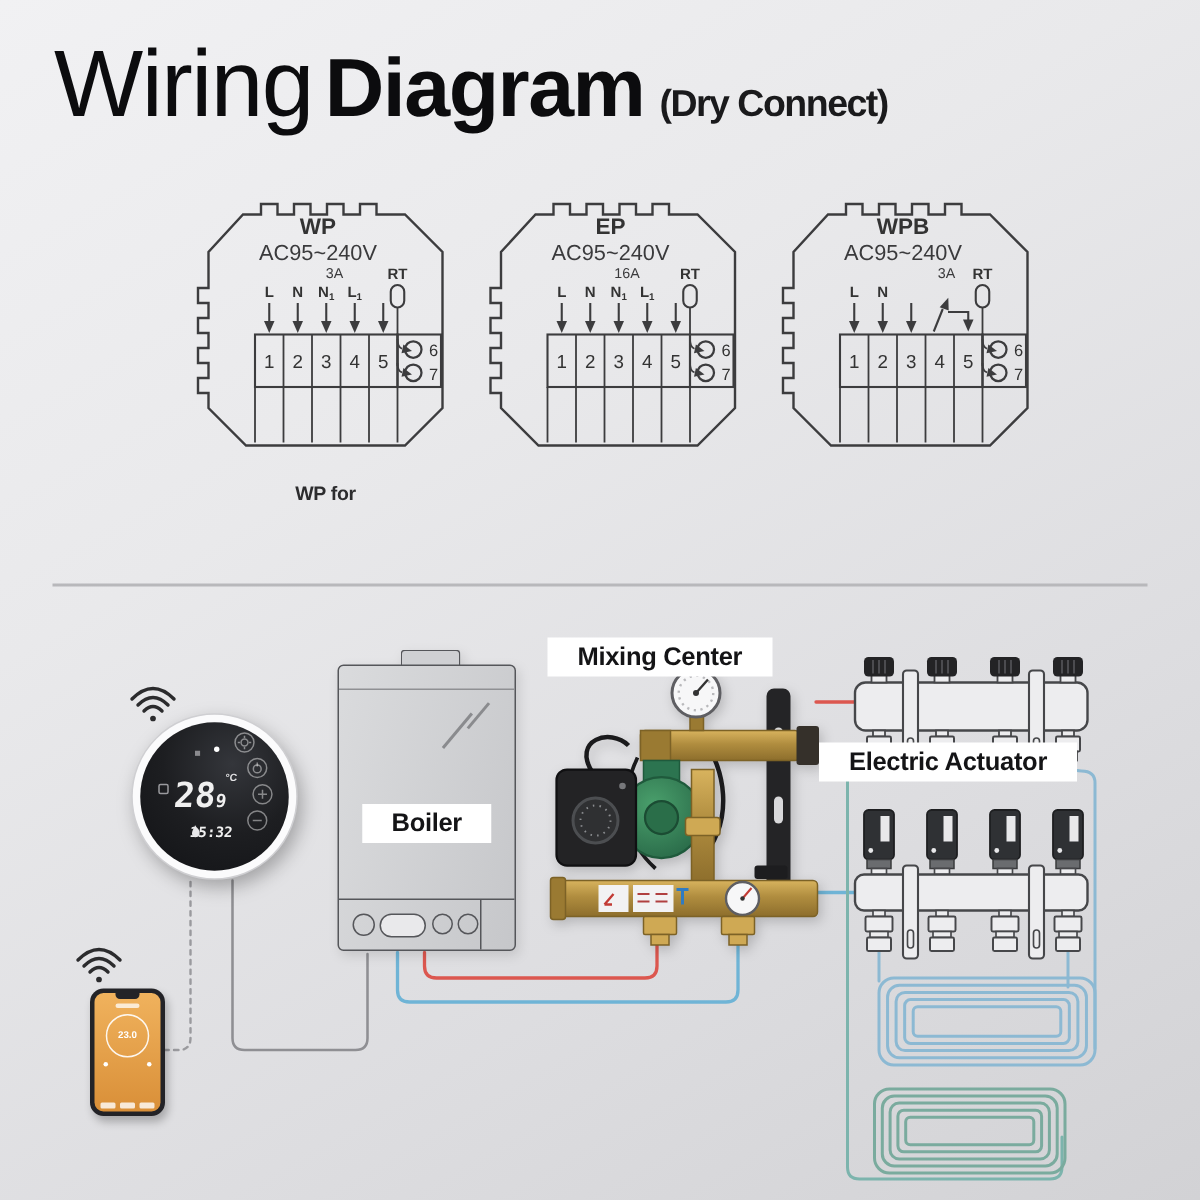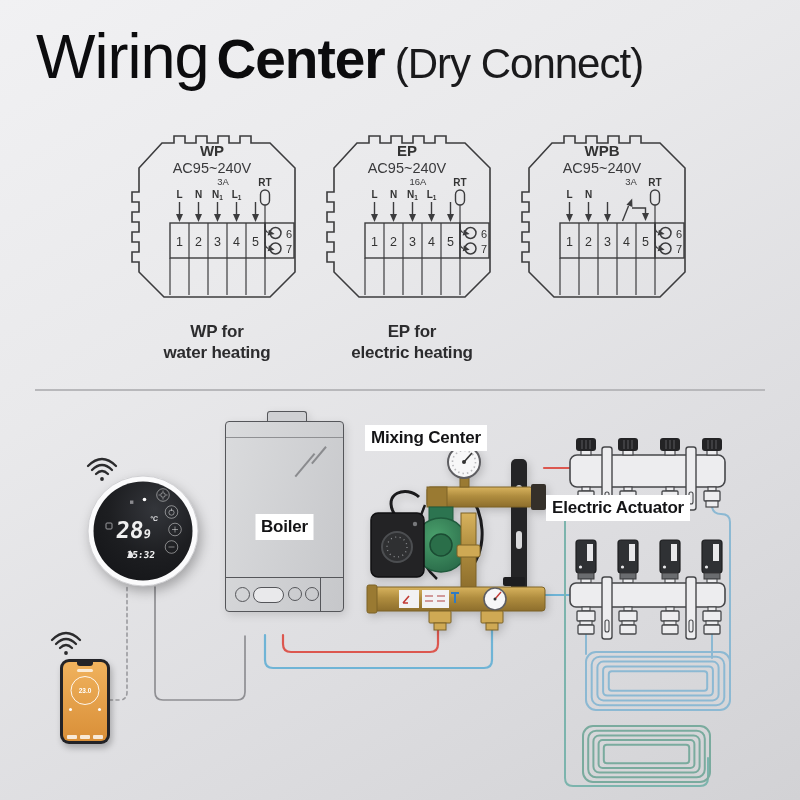--- a/index.html
+++ b/index.html
@@ -3,32 +3,32 @@
 <meta charset="utf-8">
 <style>
   html,body{margin:0;padding:0;}
   .stage{position:relative;width:800px;height:800px;overflow:hidden;
     background:linear-gradient(150deg,#f1f1f3 0%,#e9e9eb 35%,#dddde0 70%,#d2d2d5 100%);
     font-family:"Liberation Sans",sans-serif;}
   
   .title{position:absolute;left:36px;top:20px;white-space:nowrap;color:#0c0c0e;}
   .title .light{font-size:63px;font-weight:400;letter-spacing:-1px;}
   .title .bold{font-size:55px;font-weight:800;letter-spacing:-1px;margin-left:8px;}
-  .title .suffix{font-size:42px;font-weight:400;letter-spacing:-1px;margin-left:10px;color:#1a1a1c;}
+  .title .suffix{font-size:25px;font-weight:700;letter-spacing:-1px;margin-left:10px;color:#1a1a1c;}
   
   .wcard{position:absolute;width:180px;height:180px;}
   .caption{position:absolute;width:186px;text-align:center;font-weight:700;
-    font-size:17px;line-height:1.25;color:#2c2c2e;letter-spacing:-0.2px;}
+    font-size:13px;line-height:1.25;color:#2c2c2e;letter-spacing:-0.2px;}
   .divider{position:absolute;left:35px;top:389px;width:730px;height:1.6px;background:#b8b8bb;}
   
   #overlay{position:absolute;left:0;top:0;z-index:1;}
   .wlabel{position:absolute;background:#ffffff;color:#141416;font-weight:700;
-    font-size:17px;letter-spacing:-0.2px;padding:3px 6px;white-space:nowrap;z-index:6;}
-  
-  .boiler{position:absolute;left:225px;top:411px;width:120px;height:202px;z-index:3;
+    font-size:17px;letter-spacing:-0.2px;padding:3px 20px;white-space:nowrap;z-index:6;}
+  
+  .boiler{position:absolute;left:225px;top:433px;width:120px;height:202px;z-index:3;
     filter:drop-shadow(2px 3px 4px rgba(0,0,0,.12));}
   .boiler .cap{position:absolute;left:42px;top:0;width:38px;height:12px;background:#cfd0d3;
     border:1.5px solid #55565a;border-bottom:none;border-radius:3px 3px 0 0;}
   .boiler .body{position:absolute;left:0;top:10px;width:117px;height:189px;
     background:linear-gradient(105deg,#dadbdd,#c6c7ca);border:1.6px solid #55565a;border-radius:4px;}
   .boiler .seam-top{position:absolute;left:0;right:0;top:15px;height:0;border-top:1px solid #8f9093;}
   .boiler .seam-bot{position:absolute;left:0;right:0;bottom:33px;height:0;border-top:1.4px solid #55565a;}
   .boiler .vdiv{position:absolute;right:22px;bottom:0;width:0;height:33px;border-left:1.4px solid #55565a;}
   .slash{position:absolute;background:#8a8b8e;width:1.5px;}
   .boiler .label{left:50%;top:92px;transform:translateX(-50%);}
@@ -54,21 +54,21 @@
   .p-nav i{flex:1;background:rgba(255,255,255,.8);border-radius:1px;}
   .mixsvg{position:absolute;left:365px;top:427px;z-index:2;filter:drop-shadow(2px 3px 4px rgba(0,0,0,.18));}
   .mansvg{position:absolute;left:555px;top:430px;z-index:2;}
 </style>
 </head>
 <body>
 
 <div class="stage">
 
   <div class="title">
-    <span class="light">Wiring</span><span class="bold">Center</span><span class="suffix">(Dry Connect)</span>
+    <span class="light">Wiring</span><span class="bold">Diagram</span><span class="suffix">(Dry Connect)</span>
   </div>
 
   <svg class="wcard" style="left:124px;top:128px" viewBox="0 0 180 180">
       <path d="M38,15 H50 V8 H61 V15 H72 V8 H83 V15 H94 V8 H105 V15 H116 V8 H127 V15 H146 L171,40 V144 L146,169 H40 L15,144 V134 H8 V124 H15 V114 H8 V104 H15 V94 H8 V84 H15 V74 H8 V64 H15 V40 Z" fill="none" stroke="#3c3c3e" stroke-width="1.6"></path>
       <text x="88" y="28" text-anchor="middle" font-size="15" font-weight="600" fill="#333">WP</text>
       <text x="88" y="45" text-anchor="middle" font-size="14.5" fill="#3a3a3c">AC95~240V</text>
       <text x="99" y="57" text-anchor="middle" font-size="9.5" fill="#3a3a3c">3A</text>
       <text x="55.5" y="70" text-anchor="middle" font-size="10" font-weight="600" fill="#333">L</text>
       <text x="74.5" y="70" text-anchor="middle" font-size="10" font-weight="600" fill="#333">N</text>
       <text x="93.5" y="70" text-anchor="middle" font-size="10" font-weight="600" fill="#333">N<tspan font-size="6.5" dy="2">1</tspan></text>
@@ -204,25 +204,20 @@
       <path d="M141,114 Q141,119.5 144,120.3" fill="none" stroke="#3c3c3e" stroke-width="1.2"></path>
       <polygon points="0,-3 6.5,0 0,3" transform="translate(144.3,120.3) rotate(12)" fill="#3c3c3e"></polygon>
       <circle cx="151.5" cy="105" r="5.5" fill="none" stroke="#3c3c3e" stroke-width="1.5"></circle>
       <circle cx="151.5" cy="120.5" r="5.5" fill="none" stroke="#3c3c3e" stroke-width="1.5"></circle>
       <text x="162" y="109.5" font-size="11" fill="#333">6</text>
       <text x="162" y="125" font-size="11" fill="#333">7</text>
     </svg>
 
   <div class="caption" style="left:124px;top:321px">
     <div>WP for</div>
-    <div>water heating</div>
-  </div>
-  <div class="caption" style="left:319px;top:321px">
-    <div>EP for</div>
-    <div>electric heating</div>
   </div>
   <div class="caption" style="left:514px;top:321px">
   </div>
 
   <div class="divider"></div>
 
   <svg id="overlay" width="800" height="800">
       <path d="M103,700 H119 Q127,700 127,692 V587" stroke="#9a9a9e" stroke-width="1.6" fill="none" stroke-linecap="round" stroke-dasharray="3 3.5"></path>
       <path d="M155,587 V692 Q155,700 163,700 H237 Q245,700 245,692 V636" stroke="#8f8f93" stroke-width="1.7" fill="none" stroke-linecap="round"></path>
       <path d="M283,635 V644 Q283,652 291,652 H430 Q438,652 438,644 V612" stroke="#dc574f" stroke-width="2.2" fill="none" stroke-linecap="round"></path>

